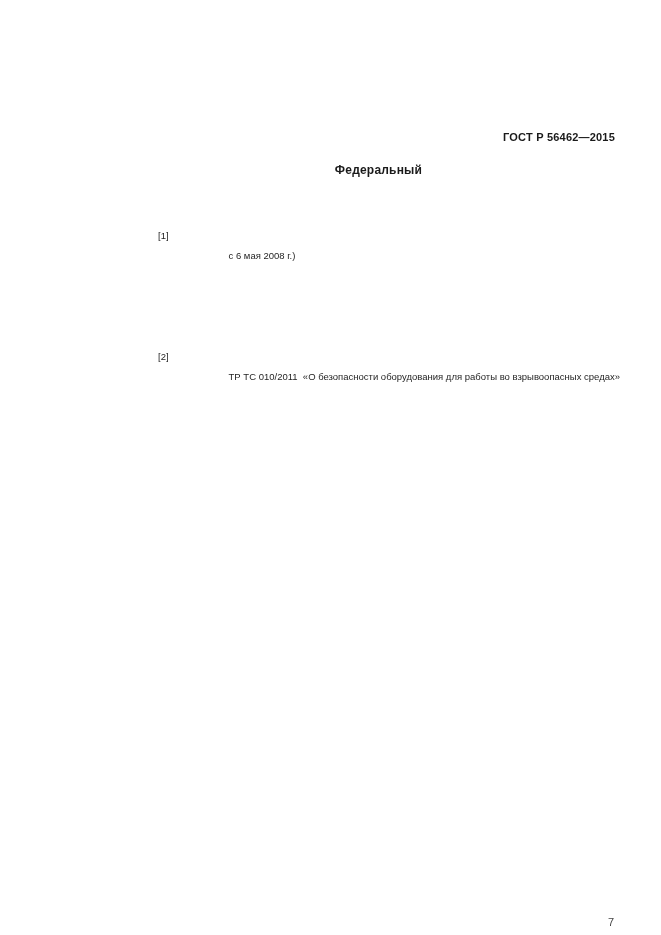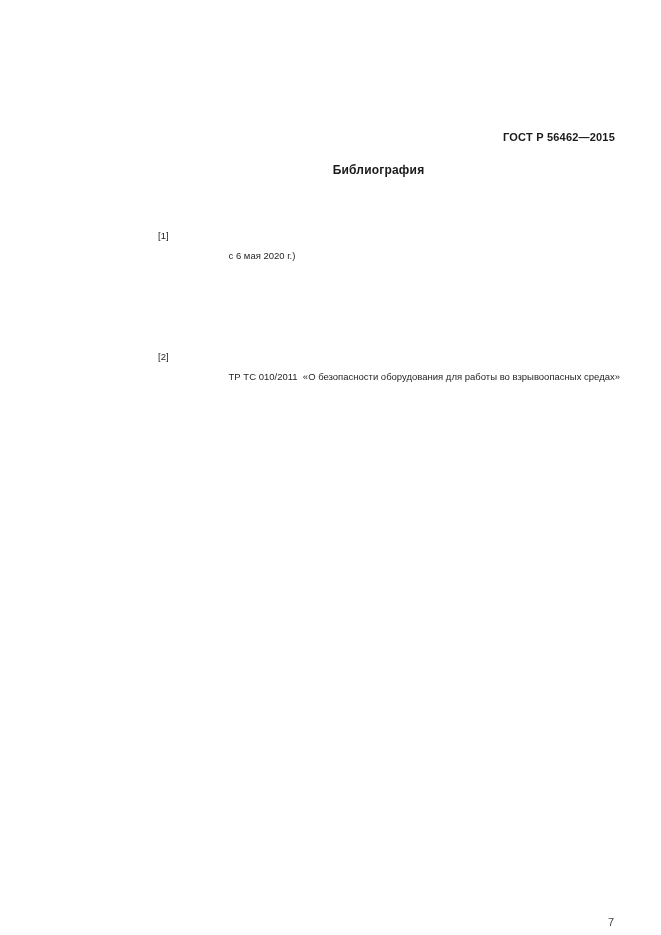--- a/index.html
+++ b/index.html
@@ -73,28 +73,28 @@
     color: #444444;
   }
 </style>
 </head>
 <body>
 
 <div class="page">
 
   <div class="running-header">ГОСТ Р 56462—2015</div>
 
-  <div class="page-title">Библиография</div>
+  <div class="page-title">Федеральный</div>
 
   <div class="bib-list">
 
     <div class="bib-entry">
       <span class="bib-num">[1]</span>
       <span class="bib-text">
-        <span class="bib-line">с 6 мая 2020 г.)</span>
+        <span class="bib-line">с 6 мая 2008 г.)</span>
       </span>
     </div>
 
     <div class="bib-entry">
       <span class="bib-num">[2]</span>
       <span class="bib-text">
         <span class="bib-line">ТР ТС 010/2011  «О безопасности оборудования для работы во взрывоопасных средах»</span>
       </span>
     </div>
 

